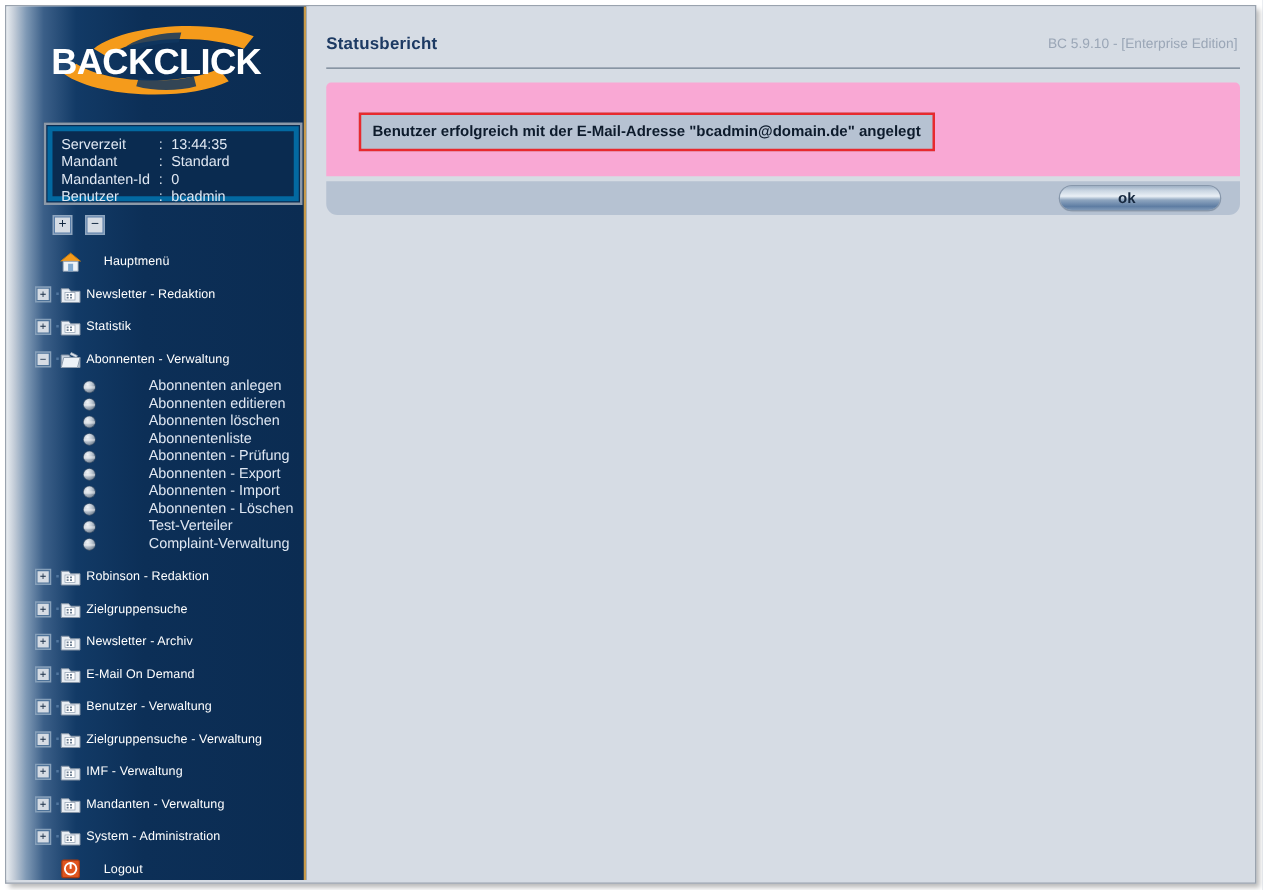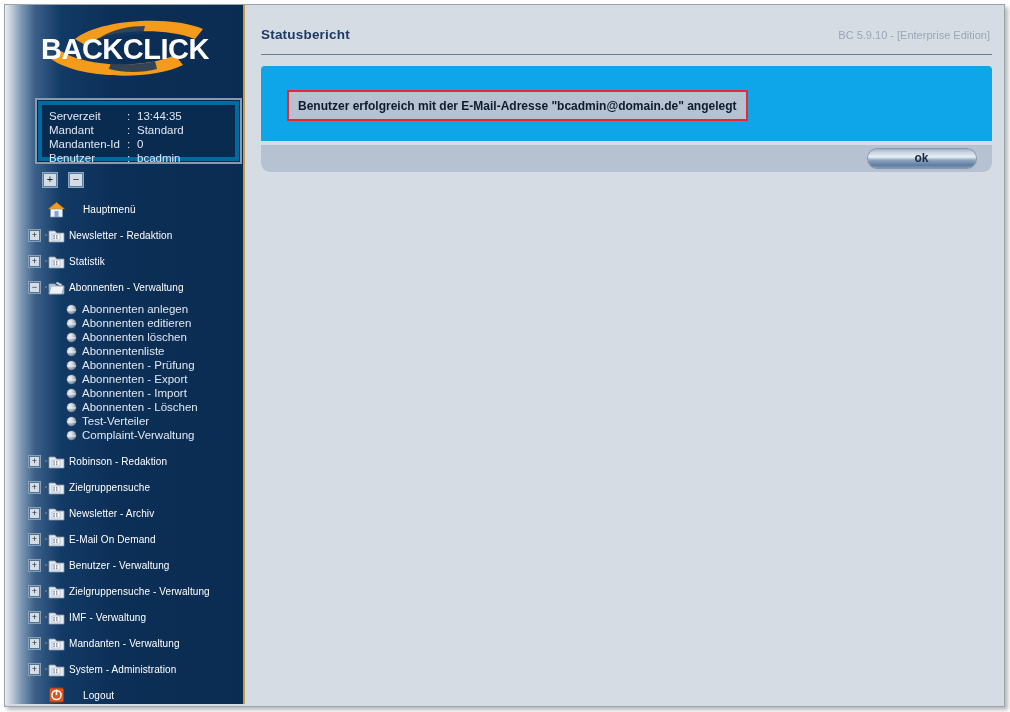--- a/index.html
+++ b/index.html
@@ -147,21 +147,21 @@
     white-space: nowrap;
     letter-spacing: 0.1px;
   }
 
   
   .sub-item {
     position: relative;
     height: 14px;
     display: flex;
     align-items: center;
-    padding-left: 62px;
+    padding-left: 99px;
     cursor: pointer;
   }
   .sub-bullet {
     position: absolute;
     left: 62px; top: 3px;
     width: 9px; height: 9px;
     border-radius: 50%;
     background: radial-gradient(circle at 34% 30%, #f3f6f9 0%, #bcc6d1 40%, #7d8b9b 75%, #5d6b7c 100%);
     box-shadow: 0 0 0 0.5px #4a5a6c;
   }
@@ -212,21 +212,21 @@
     left: 14px; top: 49px;
     width: 731px; height: 1px;
     background: #6f7d8d;
   }
 
   
   #message-panel {
     position: absolute;
     left: 14px; top: 61px;
     width: 731px; height: 75px;
-    background: #0ea5e9;
+    background: #f9a8d4;
     border-radius: 4px 4px 0 0;
   }
   #message-box {
     position: absolute;
     left: 26px; top: 24px;
     border: 2px solid #e8292e;
     background: #b6c2d2;
     padding: 4px 9px 5px 9px;
   }
   #message-text {
@@ -240,21 +240,21 @@
   #footer-bar {
     position: absolute;
     left: 14px; top: 140px;
     width: 731px; height: 27px;
     background: #b6c2d2;
     border-radius: 0 0 9px 9px;
   }
   #ok-button {
     position: absolute;
     right: 16px; top: 4px;
-    width: 108px; height: 19px;
+    width: 128px; height: 19px;
     border-radius: 10px;
     background: linear-gradient(to bottom,
         #9fb1c6 0%, #c9d5e2 18%, #eaf0f6 42%,
         #8ea5bf 58%, #5e7da3 85%, #7e98b6 100%);
     box-shadow: 0 0 0 1px #8797ab, 0 1px 1px rgba(0,0,0,0.18);
     cursor: pointer;
   }
   #ok-label {
     position: absolute;
     left: 0; top: 0;

